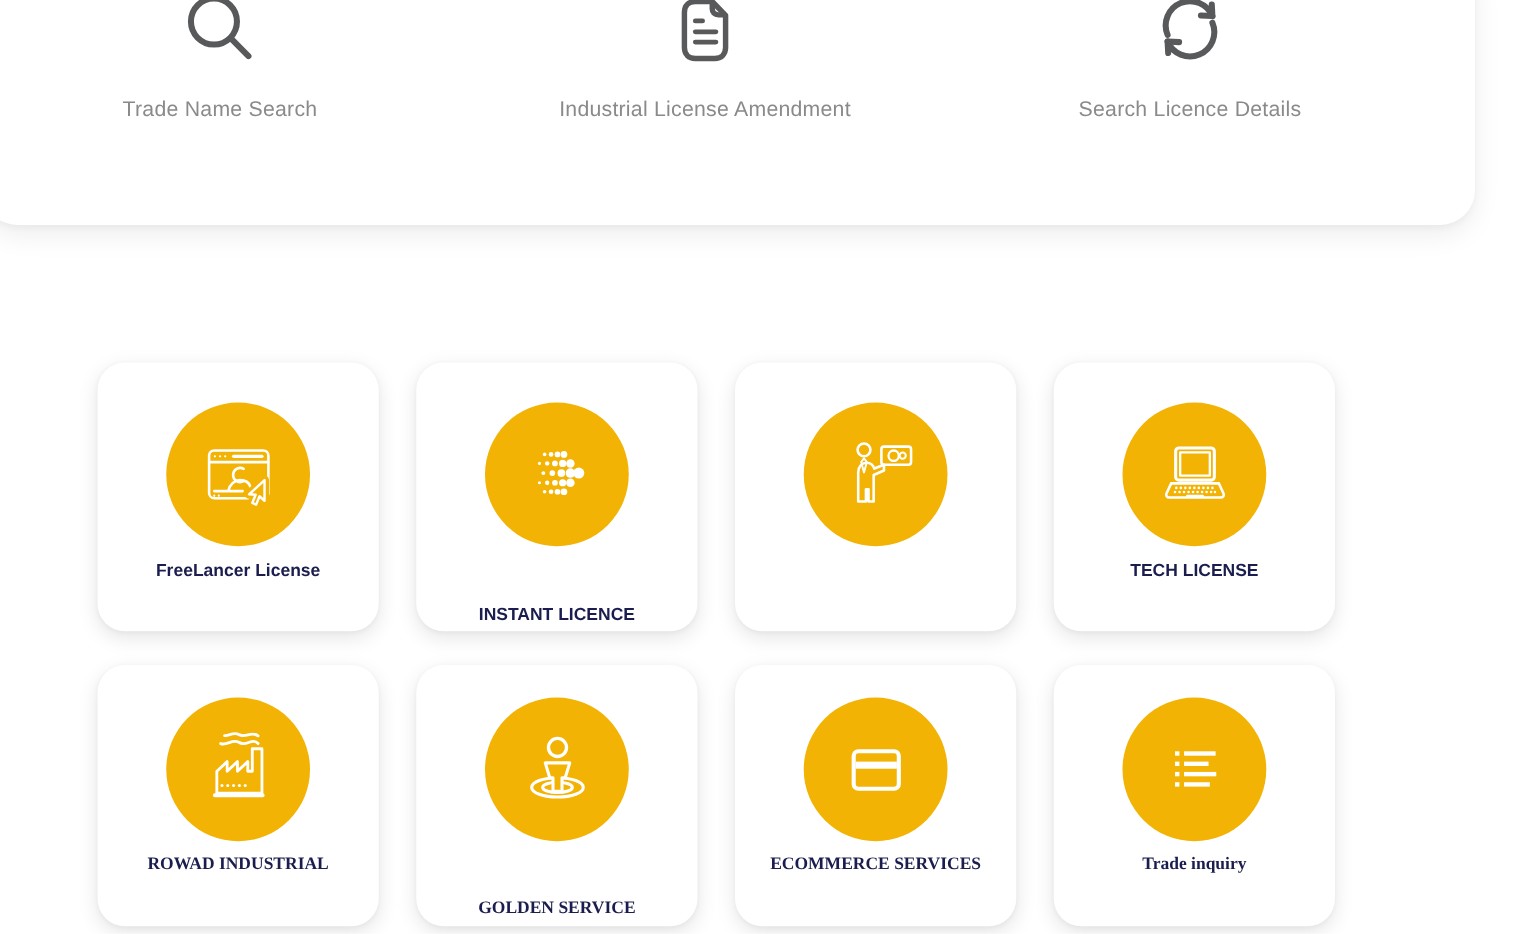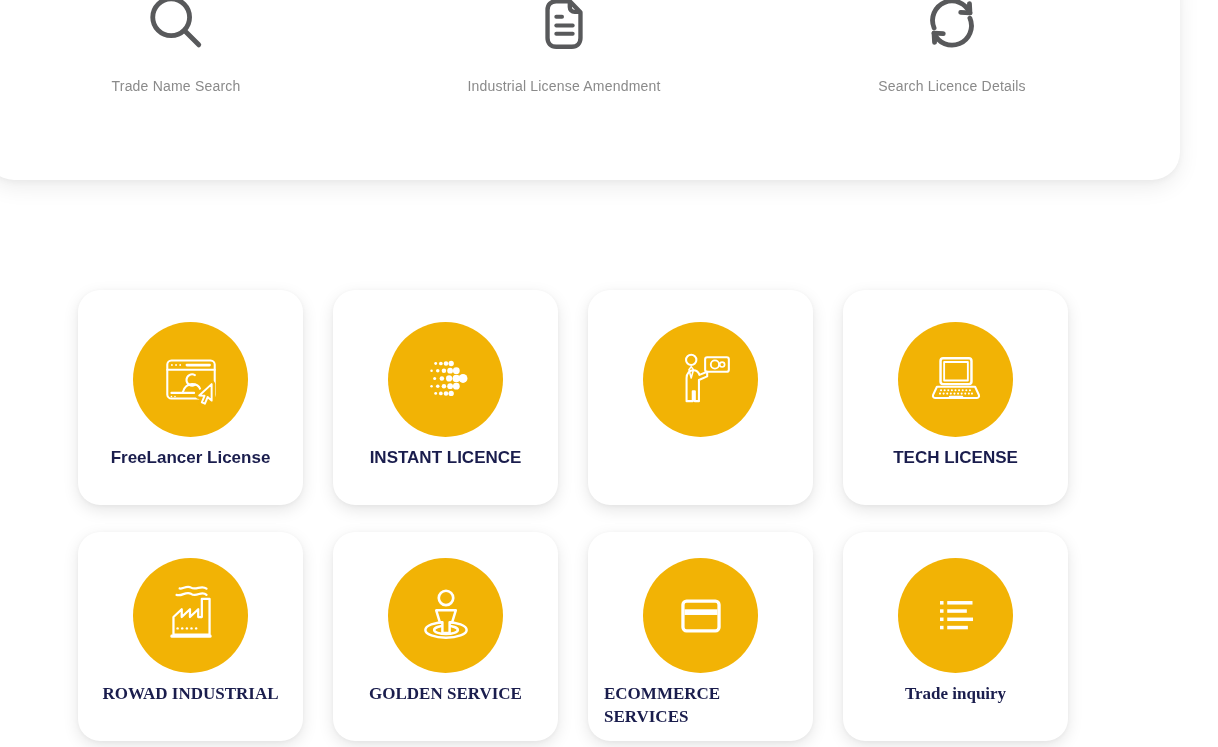--- a/index.html
+++ b/index.html
@@ -13,34 +13,34 @@
     font-family:"Liberation Sans", sans-serif;position:relative;}
 
   
   .top-panel{position:absolute;left:-14px;top:-38px;width:1194px;height:218px;
     background:#ffffff;border-radius:28px;
     box-shadow:0 8px 22px rgba(0,0,0,0.07),0 2px 6px rgba(0,0,0,0.04);}
   .ql-item{position:absolute;top:30px;width:300px;display:flex;flex-direction:column;
     align-items:center;cursor:pointer;}
   .ql-item .ql-icon{height:64px;display:flex;align-items:center;justify-content:center;
     color:var(--icon_gray);}
-  .ql-label{margin-top:22px;font-size:14px;color:var(--muted_text);letter-spacing:0.2px;}
+  .ql-label{margin-top:22px;font-size:17px;color:var(--muted_text);letter-spacing:0.2px;}
   .ql-1{left:40px;} .ql-2{left:428px;} .ql-3{left:816px;}
 
   
   .card{position:absolute;width:225px;background:#ffffff;border-radius:22px;
     box-shadow:0 5px 16px rgba(0,0,0,0.10),0 1px 4px rgba(0,0,0,0.04);
     display:flex;flex-direction:column;align-items:center;cursor:pointer;}
   .row1{top:290px;height:215px;}
   .row2{top:532px;height:209px;font-family:Liberation Serif, serif;}
-  .col1{left:78px;} .col2{left:333px;} .col3{left:588px;} .col4{left:843px;}
+  .col1{left:78px;} .col2{left:333px;gap:35px;} .col3{left:588px;} .col4{left:843px;}
   .circle{width:115px;height:115px;border-radius:50%;background:var(--accent);
     margin-top:32px;display:flex;align-items:center;justify-content:center;color:#ffffff;}
   .row2 .circle{margin-top:26px;}
-  .card-label{margin-top:10px;font-size:17px;font-weight:bold;color:var(--label_navy);
+  .card-label{margin-top:10px;font-size:14px;font-weight:bold;color:var(--label_navy);
     text-align:left;line-height:1.35;padding:0 16px;}
   svg{display:block;}
   .halo{stroke:var(--accent);fill:var(--accent);}
 </style>
 </head>
 <body>
 
 <div class="top-panel">
 
   <div class="ql-item ql-1">

